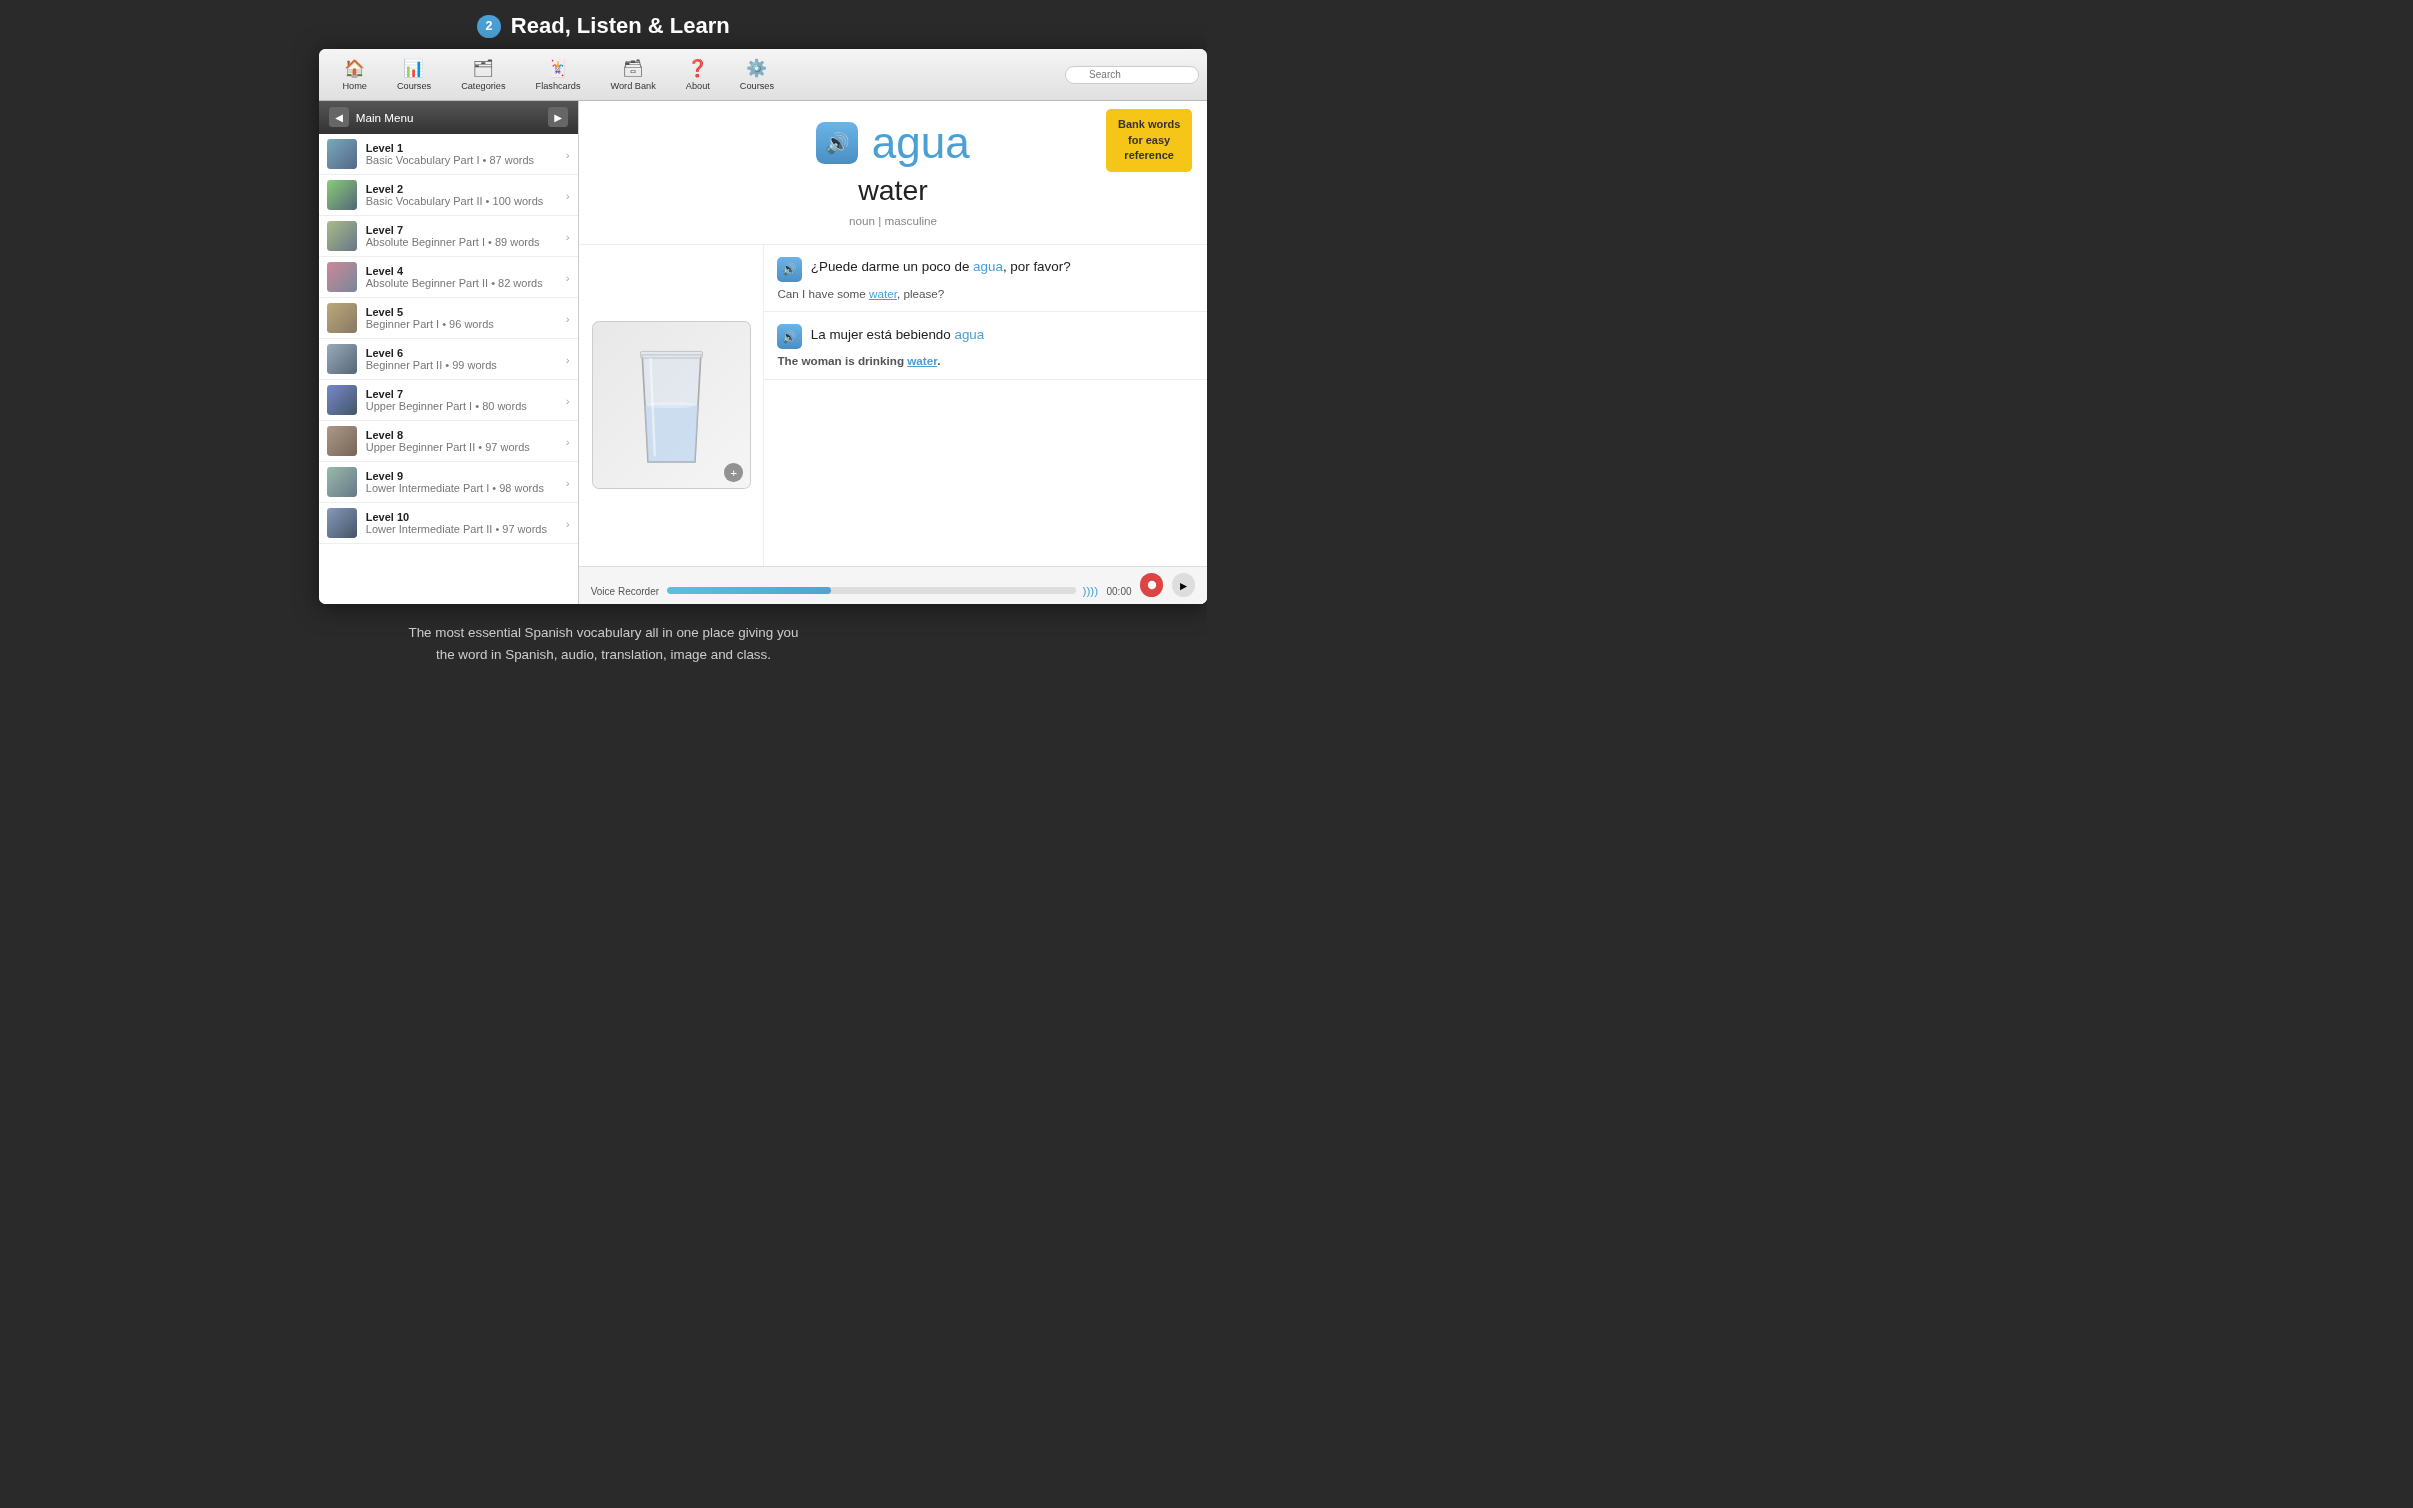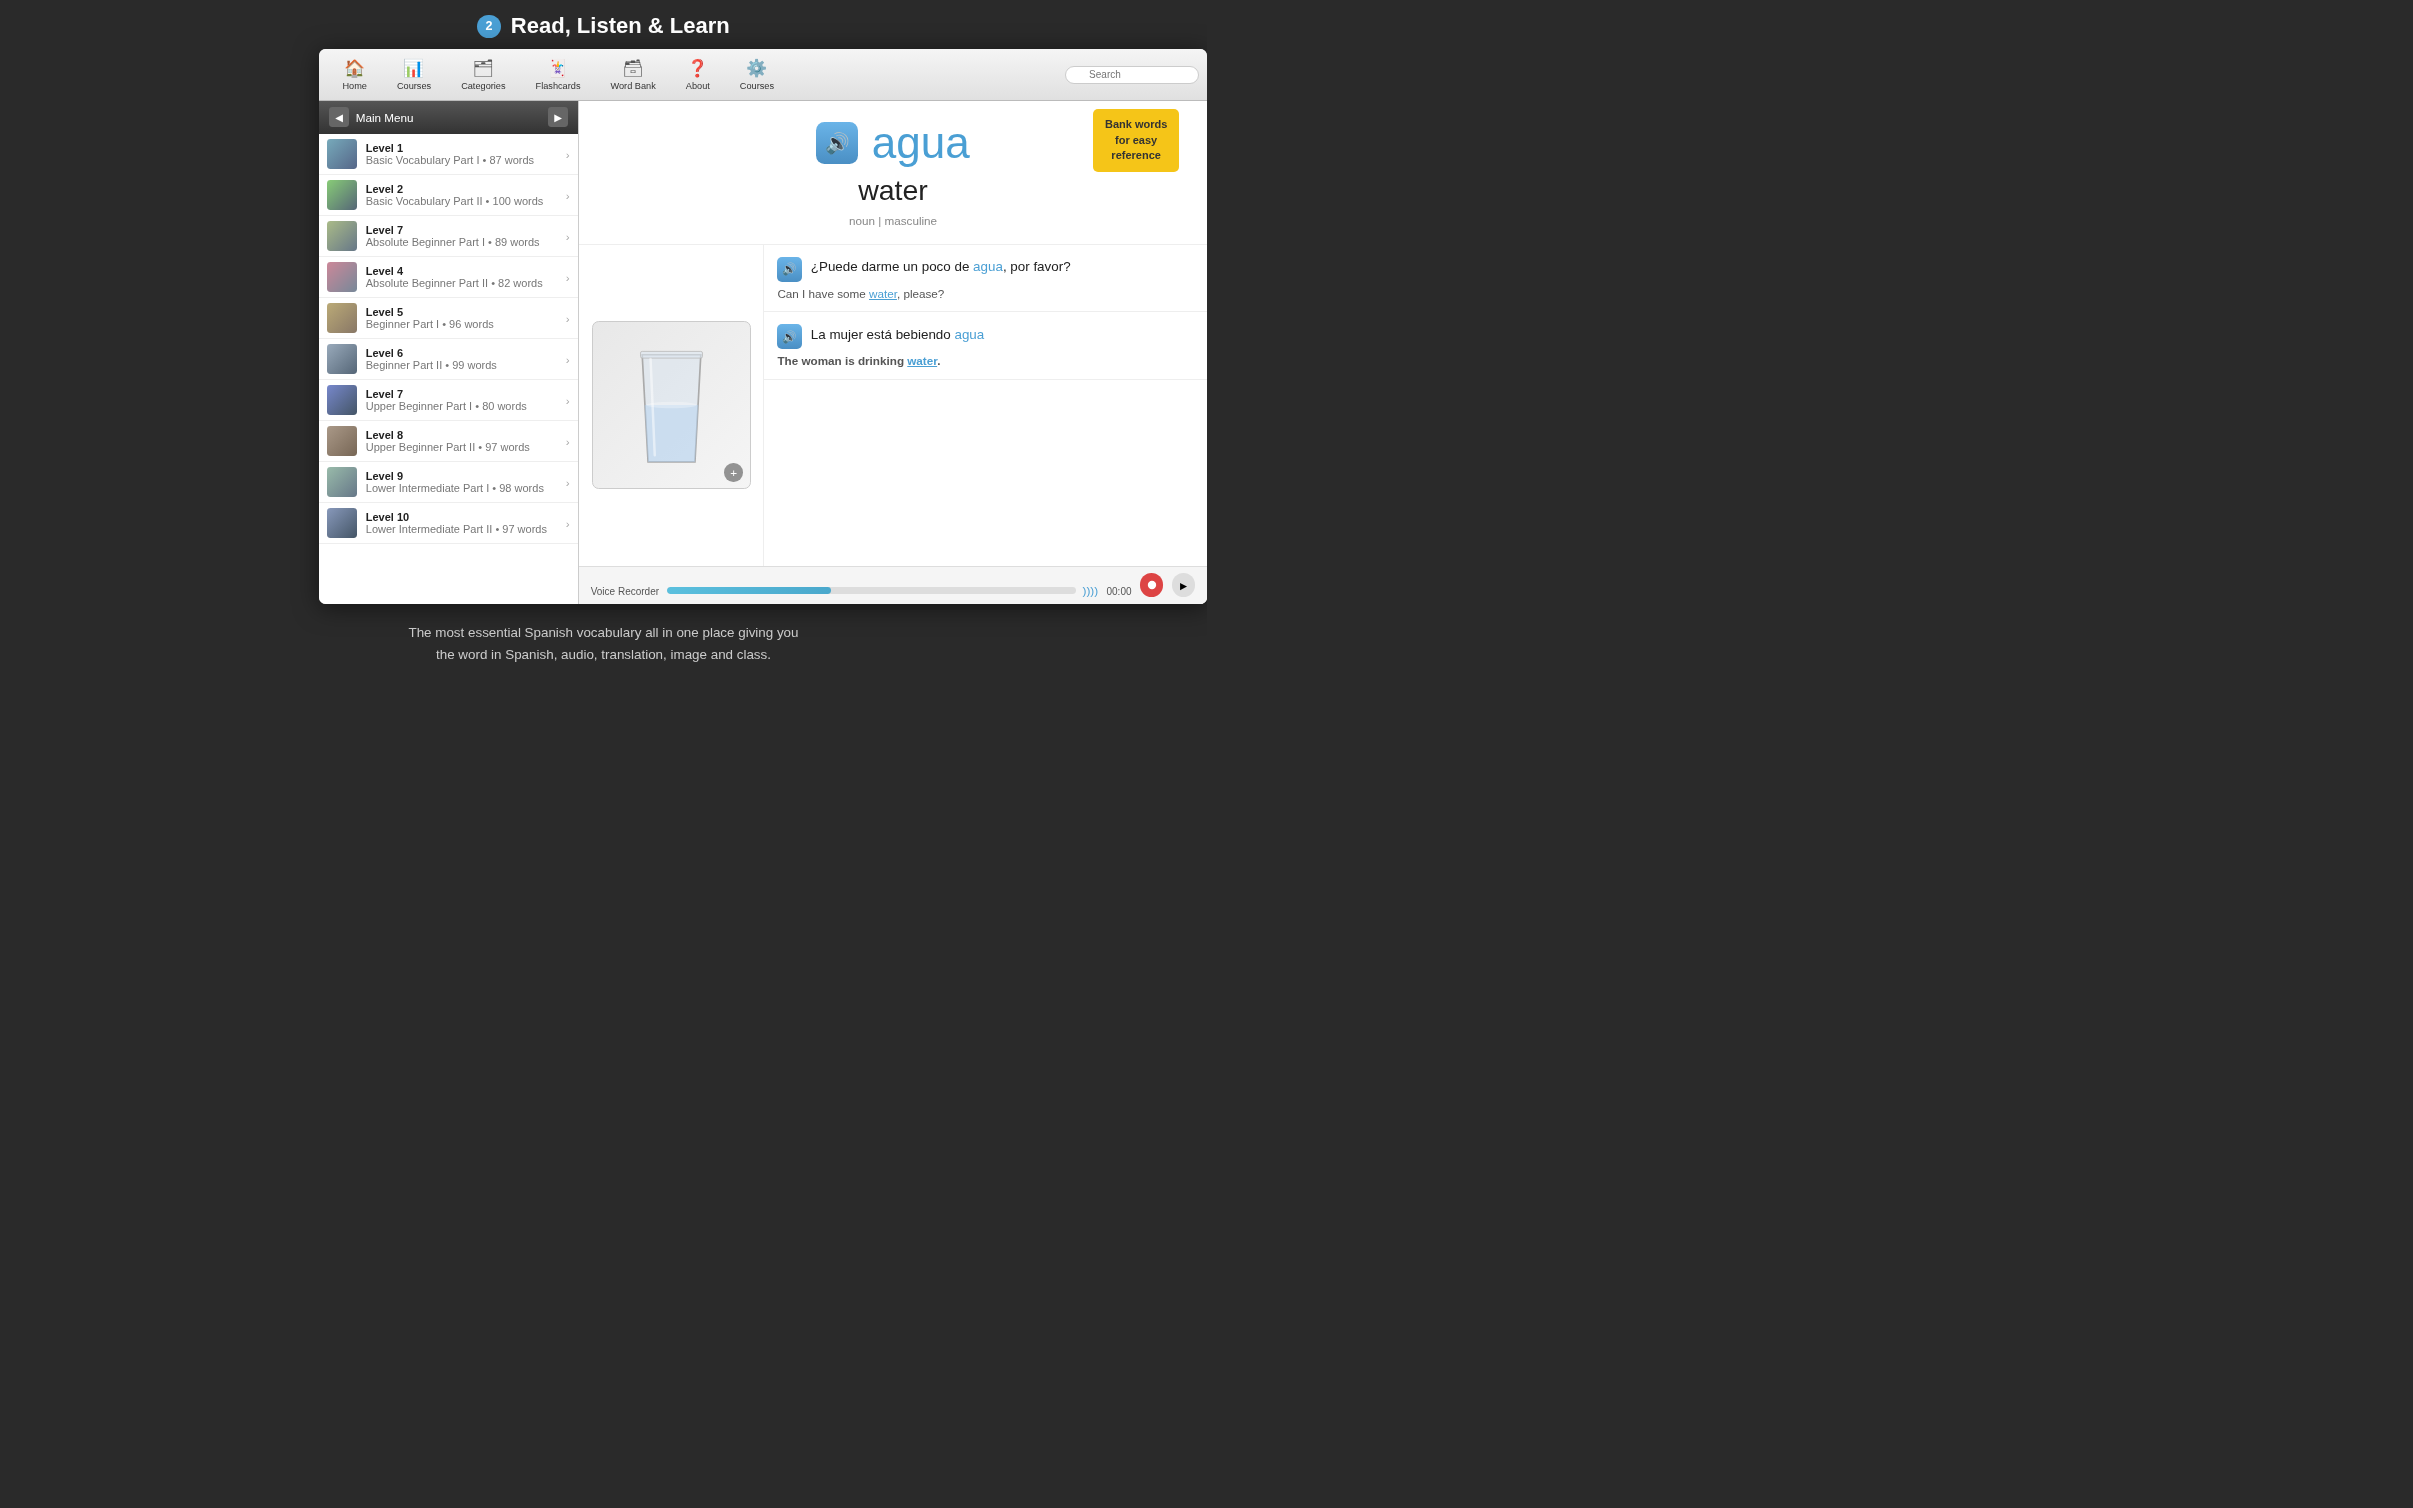--- a/index.html
+++ b/index.html
@@ -216,21 +216,21 @@
       color: white;
       flex-shrink: 0;
     }
     .spanish-word {
       font-size: 44px;
       color: #4a9fd4;
       font-weight: 300;
     }
     .bank-callout {
       position: absolute;
-      right: 28px;
+      right: 15px;
       top: 8.4px;
       background: #f5c518;
       padding: 8.4px 11.7px;
       border-radius: 5px;
       font-size: 11px;
       font-weight: 600;
       text-align: center;
       line-height: 1.4;
       color: #333;
       max-width: 109px;

